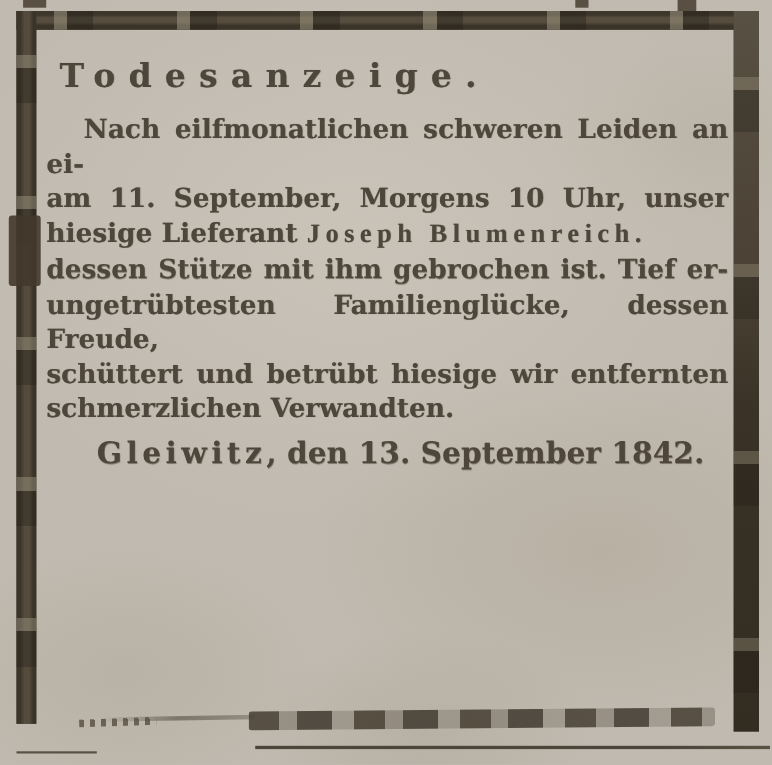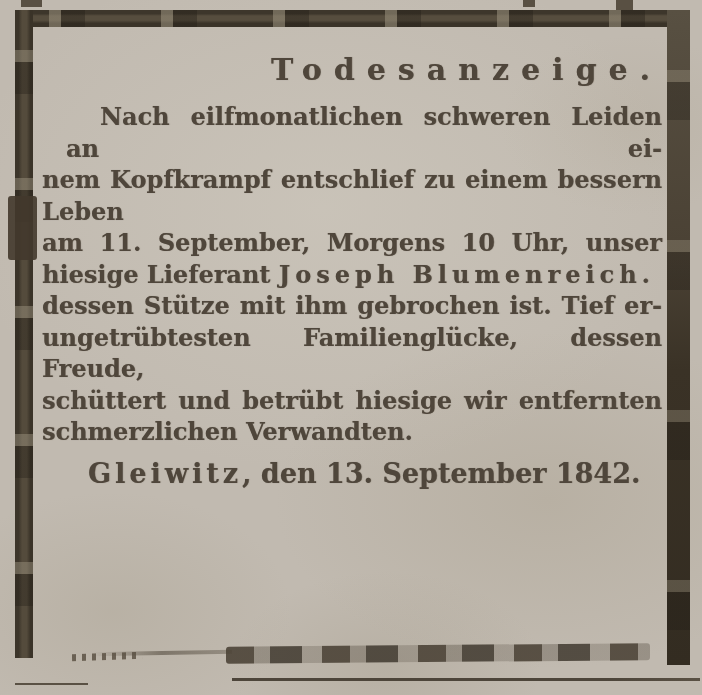--- a/index.html
+++ b/index.html
@@ -76,26 +76,26 @@
     position: absolute; left: 42px; top: 52px; width: 620px;
     color: #4f463b;
     font-weight: bold;
     font-size: 24px; line-height: 31.5px;
     text-shadow: .4px .4px .7px rgba(60,50,38,.5);
   }
   .title {
     margin: 0 0 13px 0;
     font-size: 30px; line-height: 36px;
     letter-spacing: 12px; padding-left: 12px;
-    text-align: right; font-weight: bold;
+    text-align: left; font-weight: bold;
   }
   .line { text-align: justify; text-align-last: justify; }
   .line.lastline { text-align: left; text-align-last: left; }
-  .indent { text-indent: 34px; margin-left: 24px; }
-  .sp  { letter-spacing: 5px; }
+  .indent { text-indent: 34px; }
+  .sp  { letter-spacing: 5px; font-family: Liberation Serif, serif; }
   .sp2 { letter-spacing: 4px; }
   .dateline { margin: 9px 0 5px 46px; font-size: 27px; line-height: 33px; }
 </style>
 </head>
 <body>
 
 <div class="bar bar-top"></div>
 <div class="bar bar-left"></div>
 <div class="bar bar-right"></div>
 <div class="bar blotch-left"></div>
@@ -108,21 +108,20 @@
 
 <div class="tick tick-a"></div>
 <div class="tick tick-b"></div>
 <div class="tick tick-c"></div>
 
 <div class="content">
   <h1 class="title">Todesanzeige.</h1>
 
   <div>
     <div class="line indent">Nach eilfmonatlichen schweren Leiden an ei-</div>
-    <div class="line">nem Kopfkrampf entschlief zu einem bessern Leben</div>
     <div class="line">am 11. September, Morgens 10 Uhr, unser</div>
     <div class="line lastline"><span>hiesige Lieferant </span><span class="sp">Joseph Blumenreich.</span></div>
   </div>
 
   <div>
     <div class="line">dessen Stütze mit ihm gebrochen ist. Tief er-</div>
     <div class="line">ungetrübtesten Familienglücke, dessen Freude,</div>
     <div class="line">schüttert und betrübt hiesige wir entfernten</div>
     <div class="line lastline">schmerzlichen Verwandten.</div>
   </div>

